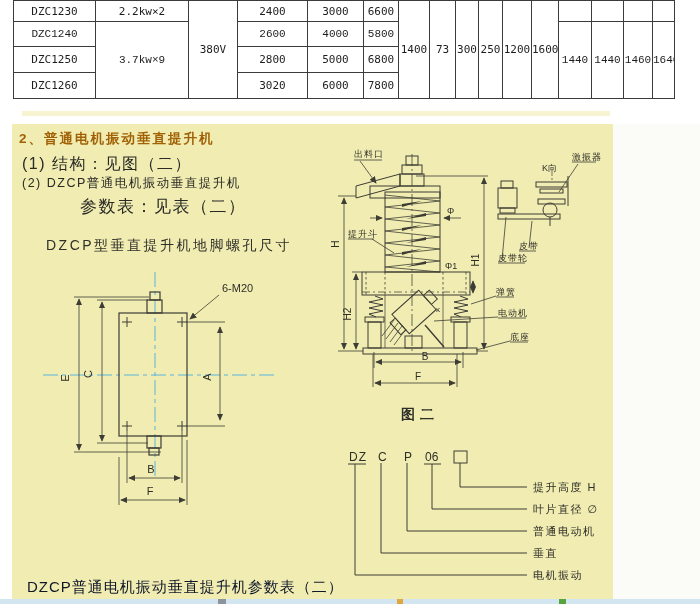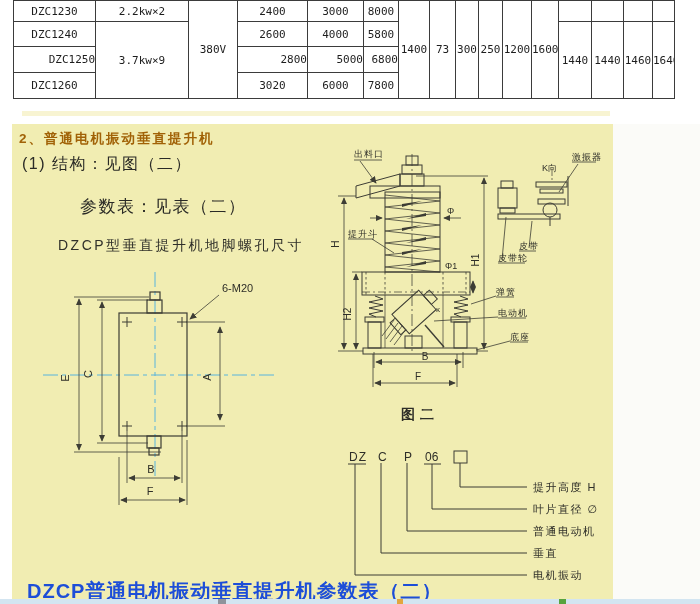--- a/index.html
+++ b/index.html
@@ -4,34 +4,34 @@
 <style>
   html,body{margin:0;padding:0;background:#fff;}
   .screen{position:relative;width:700px;height:604px;background:#ffffff;overflow:hidden;
           font-family:"Liberation Sans",sans-serif;color:#2a2a26;}
   
   .spec-table{position:absolute;left:13px;top:0;border-collapse:collapse;table-layout:fixed;
               width:661px;font-family:"DejaVu Sans Mono",monospace;font-size:11px;color:#1d1d1d;}
   .spec-table td{border:1px solid #3b3b3b;text-align:center;vertical-align:middle;padding:0;
                  overflow:hidden;white-space:nowrap;}
   .spec-table tr:nth-child(1) td{height:20px;}
-  .spec-table tr:nth-child(2) td{height:24px;}
-  .spec-table tr:nth-child(3) td{height:25px;text-align:right;}
+  .spec-table tr:nth-child(2) td{height:24px;font-family:Liberation Mono, monospace;}
+  .spec-table tr:nth-child(3) td{height:25px;}
   .spec-table tr:nth-child(4) td{height:25px;}
   
   .faint-strip{position:absolute;left:22px;top:111px;width:588px;height:5px;background:#f8f4d2;}
   .panel{position:absolute;left:12px;top:124px;width:601px;height:475px;background:#f1edb2;}
   .rightpaper{position:absolute;left:613px;top:124px;width:87px;height:475px;background:#fbfbf8;}
   .ptext{position:absolute;white-space:nowrap;}
   .heading{left:19px;top:130px;font-size:13.5px;font-weight:bold;letter-spacing:2px;color:#a16207;}
   .item1{left:22px;top:154px;font-size:16px;letter-spacing:1.5px;}
   .item2{left:22px;top:175px;font-size:12.5px;letter-spacing:1.5px;}
   .item2b{left:80px;top:195px;font-size:17px;letter-spacing:1.5px;}
-  .ltitle{left:58px;top:237px;font-size:14px;letter-spacing:2.5px;color:#30302a;}
-  .btitle{left:27px;top:578px;font-size:20px;font-weight:bold;letter-spacing:1px;color:#1d4ed8;}
+  .ltitle{left:46px;top:237px;font-size:14px;letter-spacing:2.5px;color:#30302a;}
+  .btitle{left:27px;top:578px;font-size:15px;font-weight:normal;letter-spacing:1px;color:#0f172a;}
   .abs{position:absolute;}
   
   .bstrip{position:absolute;left:0;top:599px;width:700px;height:5px;background:#d3e5f1;}
   .sicon{position:absolute;top:599px;height:5px;}
   svg text{font-family:"Liberation Sans",sans-serif;fill:#2e2e28;}
 </style>
 </head>
 <body>
 
 <div class="screen">
@@ -55,21 +55,21 @@
         <col style="width:29px">
         <col style="width:22px">
     </colgroup>
     <tbody>
         <tr>
       <td>DZC1230</td>
       <td>2.2kw×2</td>
       <td rowspan="4">380V</td>
       <td>2400</td>
       <td>3000</td>
-      <td>8000</td>
+      <td>6600</td>
       <td rowspan="4">1400</td>
       <td rowspan="4">73</td>
       <td rowspan="4">300</td>
       <td rowspan="4">250</td>
       <td rowspan="4">1200</td>
       <td rowspan="4">1600</td>
       <td></td>
       <td></td>
       <td></td>
       <td></td>
@@ -99,20 +99,21 @@
     </tr>
   </tbody>
     </table>
 
   <div class="faint-strip"></div>
   <div class="panel"></div>
   <div class="rightpaper"></div>
 
   <div class="ptext heading">2、普通电机振动垂直提升机</div>
   <div class="ptext item1">(1) 结构：见图（二）</div>
+  <div class="ptext item2">(2) DZCP普通电机振动垂直提升机</div>
   <div class="ptext item2b">参数表：见表（二）</div>
   <div class="ptext ltitle">DZCP型垂直提升机地脚螺孔尺寸</div>
   <div class="ptext btitle">DZCP普通电机振动垂直提升机参数表（二）</div>
 
   <svg class="abs" style="left:30px;top:265px" width="290" height="245" viewBox="0 0 290 245">
     <defs>
       <marker id="arL" markerWidth="9" markerHeight="8" refX="8" refY="4" orient="auto-start-reverse">
         <path d="M0,0L9,4L0,8z" fill="#3d3d35"></path>
       </marker>
     </defs>

